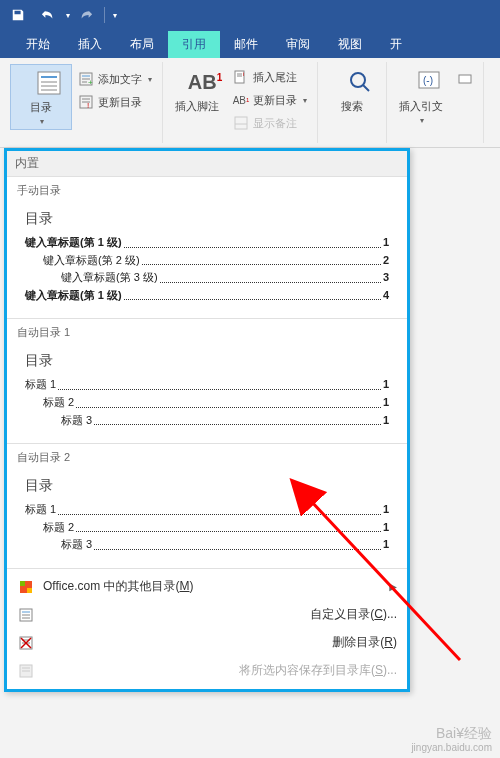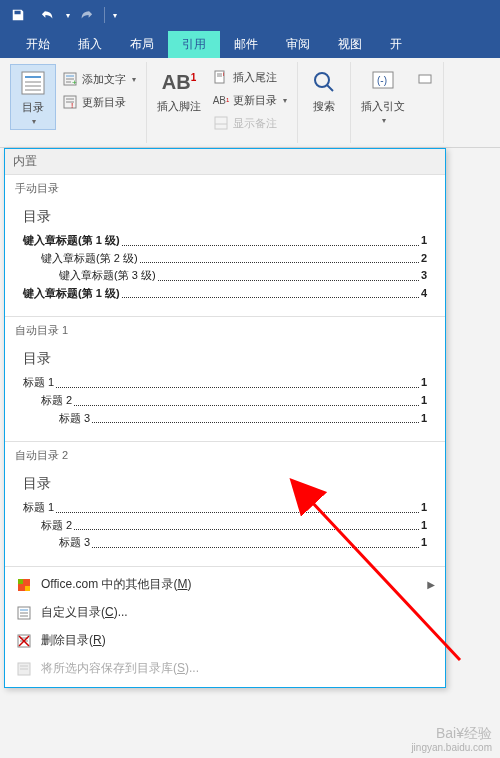--- a/index.html
+++ b/index.html
@@ -11,43 +11,43 @@
     .titlebar-sep { width: 1px; height: 16px; background: rgba(255,255,255,0.3); margin: 0 2px; }
     
     .tabs { height: 28px; background: #2b579a; display: flex; align-items: flex-end; padding-left: 12px; gap: 0; }
     .tab { padding: 5px 14px; color: white; font-size: 12px; cursor: pointer; }
     .tab.active { background: #5eead4; color: #2b579a; }
     
     .ribbon { height: 90px; background: #f3f3f3; border-bottom: 1px solid #d4d4d4; display: flex; padding: 4px 6px; gap: 0; }
     .ribbon-group { display: flex; flex-direction: column; align-items: center; padding: 2px 4px; border-right: 1px solid #e1e1e1; }
     .ribbon-group.row { flex-direction: row; align-items: flex-start; }
     .ribbon-big-btn { display: flex; flex-direction: column; align-items: center; padding: 2px 6px; gap: 2px; cursor: pointer; }
-    .ribbon-big-btn .icon-box { width: 32px; height: 32px; display: flex; align-items: center; justify-content: center; }
+    .ribbon-big-btn .icon-box { width: 32px; height: 32px; display: flex; align-items: center; justify-content: center; margin-left: 16px; }
     .ribbon-big-btn .label { font-size: 11px; color: #444; text-align: center; line-height: 1.2; }
     .ribbon-small-btn { display: flex; align-items: center; gap: 4px; padding: 3px 6px; cursor: pointer; font-size: 11px; color: #444; }
     .ribbon-small-btn .icon-s { width: 16px; height: 16px; display: flex; align-items: center; justify-content: center; }
     .ribbon-col { display: flex; flex-direction: column; gap: 1px; }
     .dd-arrow { font-size: 8px; color: #666; margin-left: 2px; }
     
-    .dropdown-panel { position: absolute; left: 4px; top: 148px; width: 442px; background: white; border: 1px solid #0ea5e9; box-shadow: 2px 2px 6px rgba(0,0,0,0.2); }
+    .dropdown-panel { position: absolute; left: 4px; top: 148px; width: 406px; background: white; border: 3px solid #0ea5e9; box-shadow: 2px 2px 6px rgba(0,0,0,0.2); }
     .dp-header { background: #f0f0f0; padding: 4px 8px; font-size: 12px; color: #666; border-bottom: 1px solid #e0e0e0; }
     .dp-section { padding: 6px 10px 10px; border-bottom: 1px solid #e0e0e0; }
     .dp-section-title { font-size: 11px; color: #666; margin-bottom: 8px; }
     .dp-preview { padding: 4px 8px; }
     .dp-preview-title { font-size: 14px; color: #444; margin-bottom: 6px; }
     .dp-line { display: flex; font-size: 11px; color: #222; line-height: 1.6; }
     .dp-line.bold { font-weight: bold; }
     .dp-line .txt { white-space: nowrap; }
     .dp-line .dots { flex: 1; border-bottom: 1.5px dotted #333; margin: 0 2px 4px; }
     .dp-line .pg { white-space: nowrap; font-weight: bold; }
     .dp-line.indent1 { padding-left: 18px; }
     .dp-line.indent2 { padding-left: 36px; }
     
     .dp-menu { padding: 4px 0; }
-    .dp-menu-item { display: flex; align-items: center; padding: 5px 10px; font-size: 12px; color: #333; cursor: pointer; gap: 8px; }
+    .dp-menu-item { display: flex; align-items: center; padding: 5px 10px; font-size: 12px; color: #333; cursor: pointer; gap: 8px; justify-content: space-between; }
     .dp-menu-item.disabled { color: #aaa; }
     .dp-menu-item .mi-icon { width: 18px; height: 18px; display: flex; align-items: center; justify-content: center; }
     .dp-menu-item .arrow-r { margin-left: auto; font-size: 10px; color: #666; }
     .underline-m { text-decoration: underline; }
     
     .red-arrow { position: absolute; left: 180px; top: 460px; pointer-events: none; }
     
     .watermark { position: absolute; right: 8px; bottom: 4px; font-size: 10px; color: rgba(150,150,150,0.7); text-align: right; line-height: 1.2; }
     .watermark .logo { font-size: 14px; color: rgba(150,150,150,0.6); }
     

